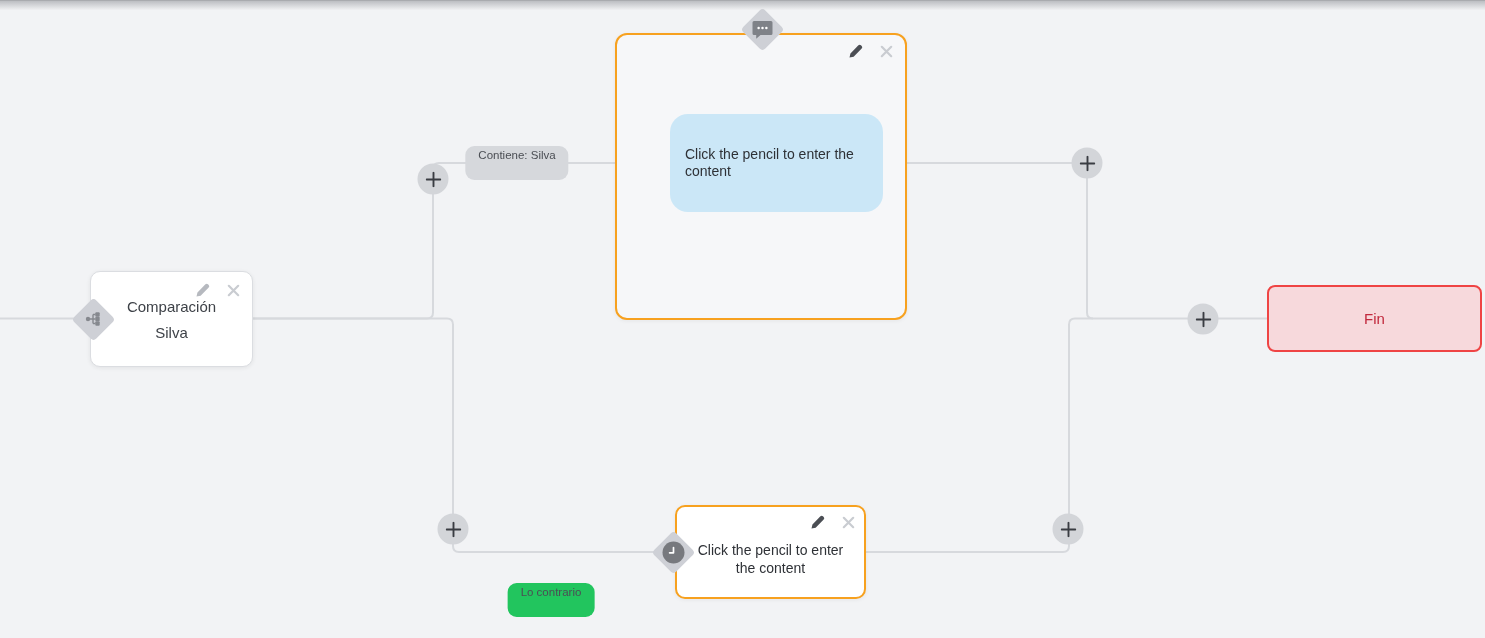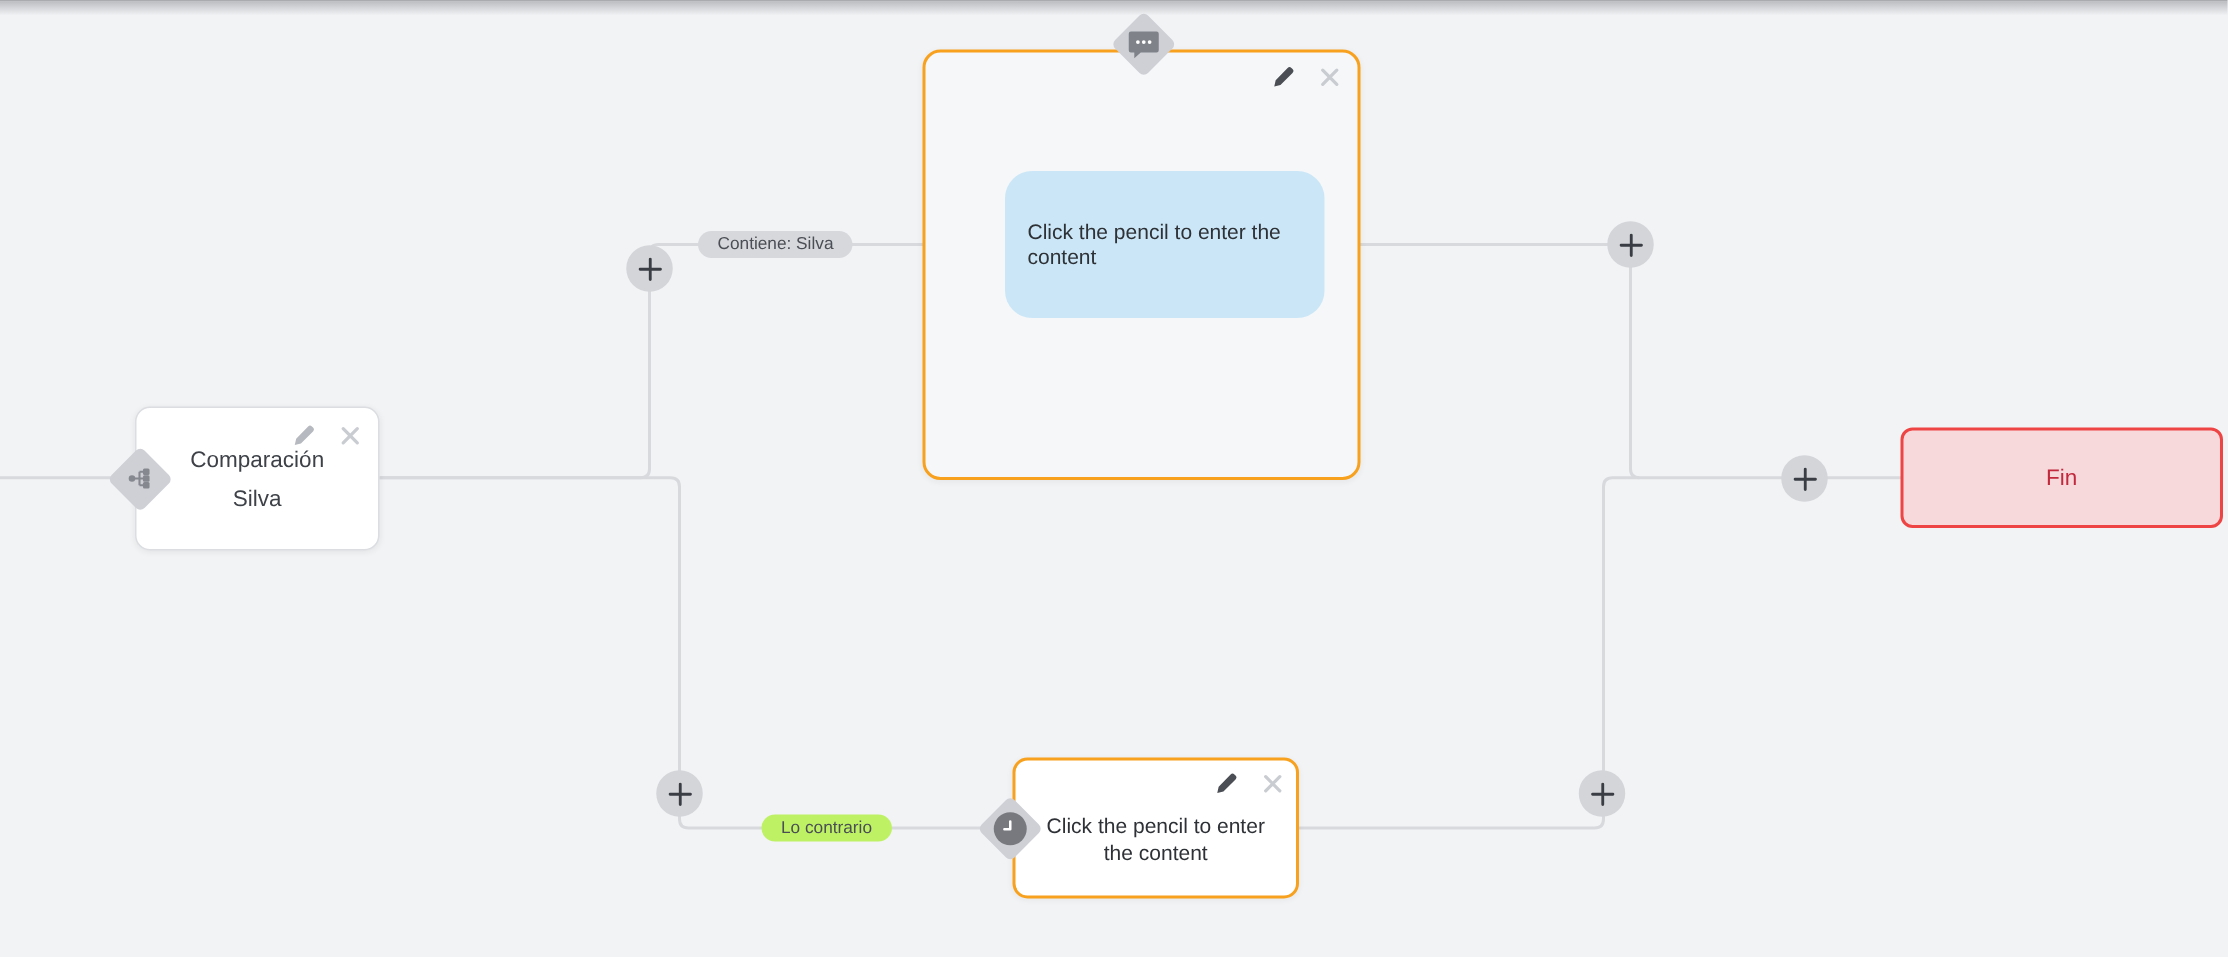--- a/index.html
+++ b/index.html
@@ -80,25 +80,25 @@
   
   .plus{
     position:absolute;width:31px;height:31px;border-radius:50%;
     background:#d3d5d9;z-index:4;transform:translate(-50%,-50%);
     display:flex;align-items:center;justify-content:center;cursor:pointer;
   }
 
   
   .pill{
     position:absolute;z-index:2;transform:translate(-50%,-50%);
-    height:18px;line-height:18px;padding:0 13px;border-radius:9px;
+    height:34px;line-height:18px;padding:0 13px;border-radius:9px;
     font-size:11.5px;color:#4b4e54;white-space:nowrap;
   }
   .pill-gray{background:#d6d8dc;}
-  .pill-white{background:#bef264;}
+  .pill-white{background:#22c55e;margin-top:48px;}
 </style>
 </head>
 <body>
 
 <div class="canvas">
 
   <svg class="edges" width="1485" height="638">
     <path d="M0 318.5 H91"></path>
     <path d="M253 318.5 H427 Q433 318.5 433 312.5 V169 Q433 163 439 163 H617"></path>
     <path d="M253 318.5 H447 Q453 318.5 453 324.5 V546 Q453 552 459 552 H677"></path>

